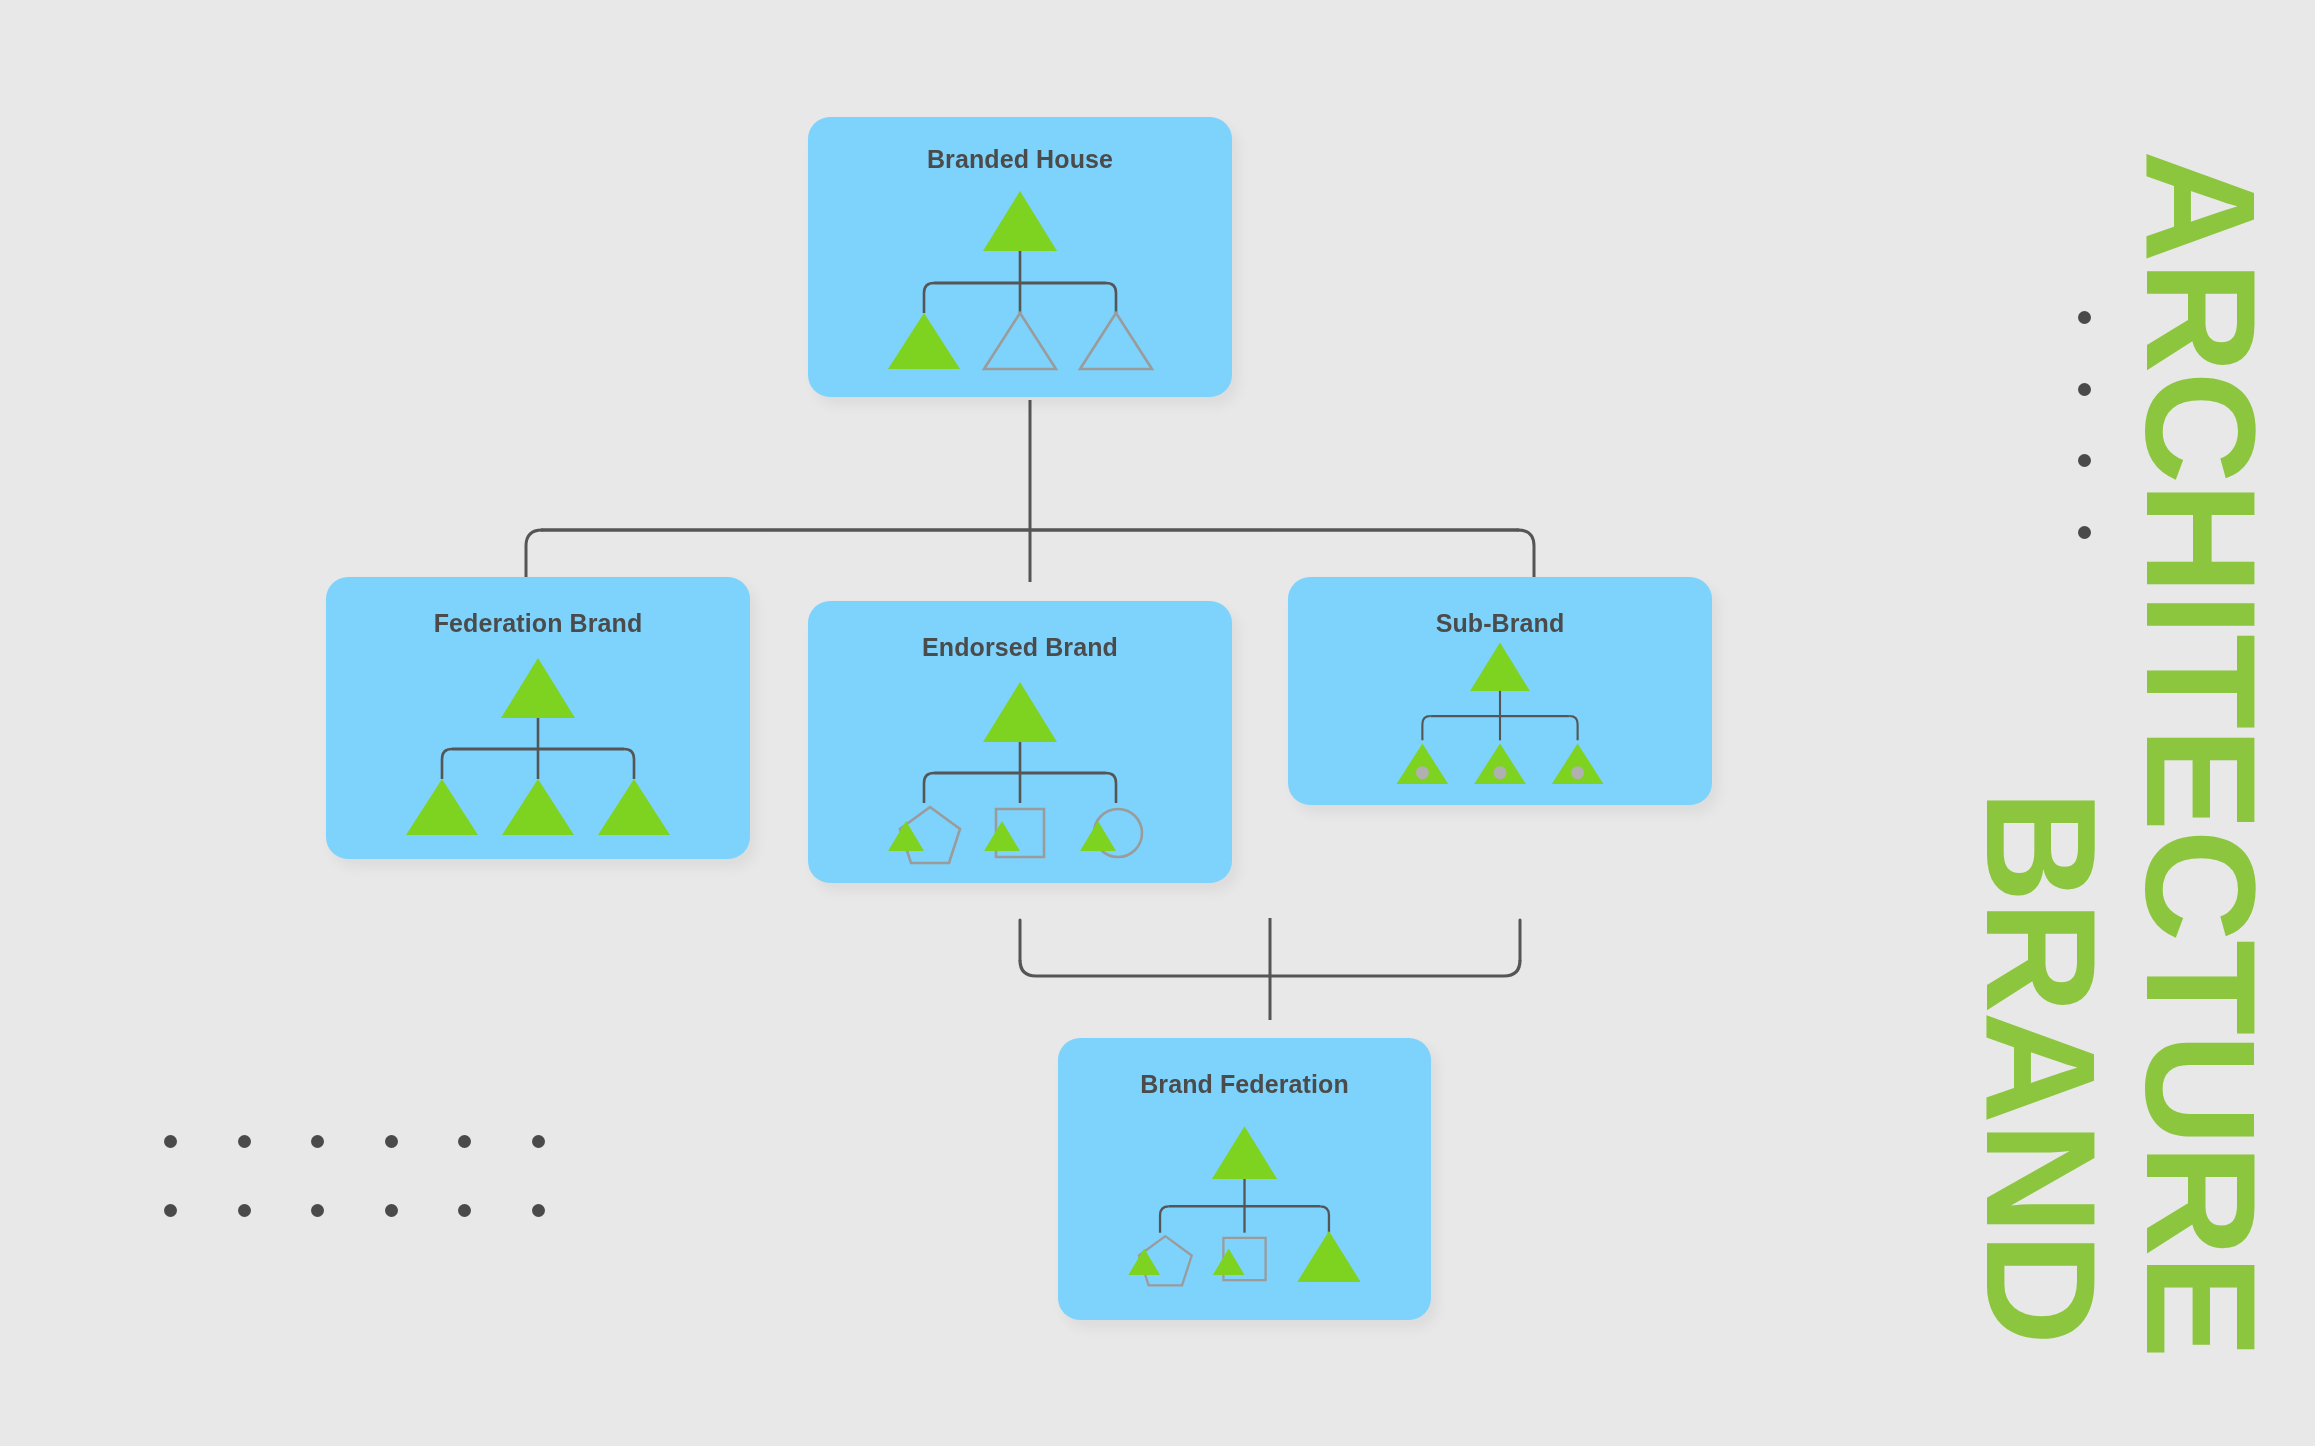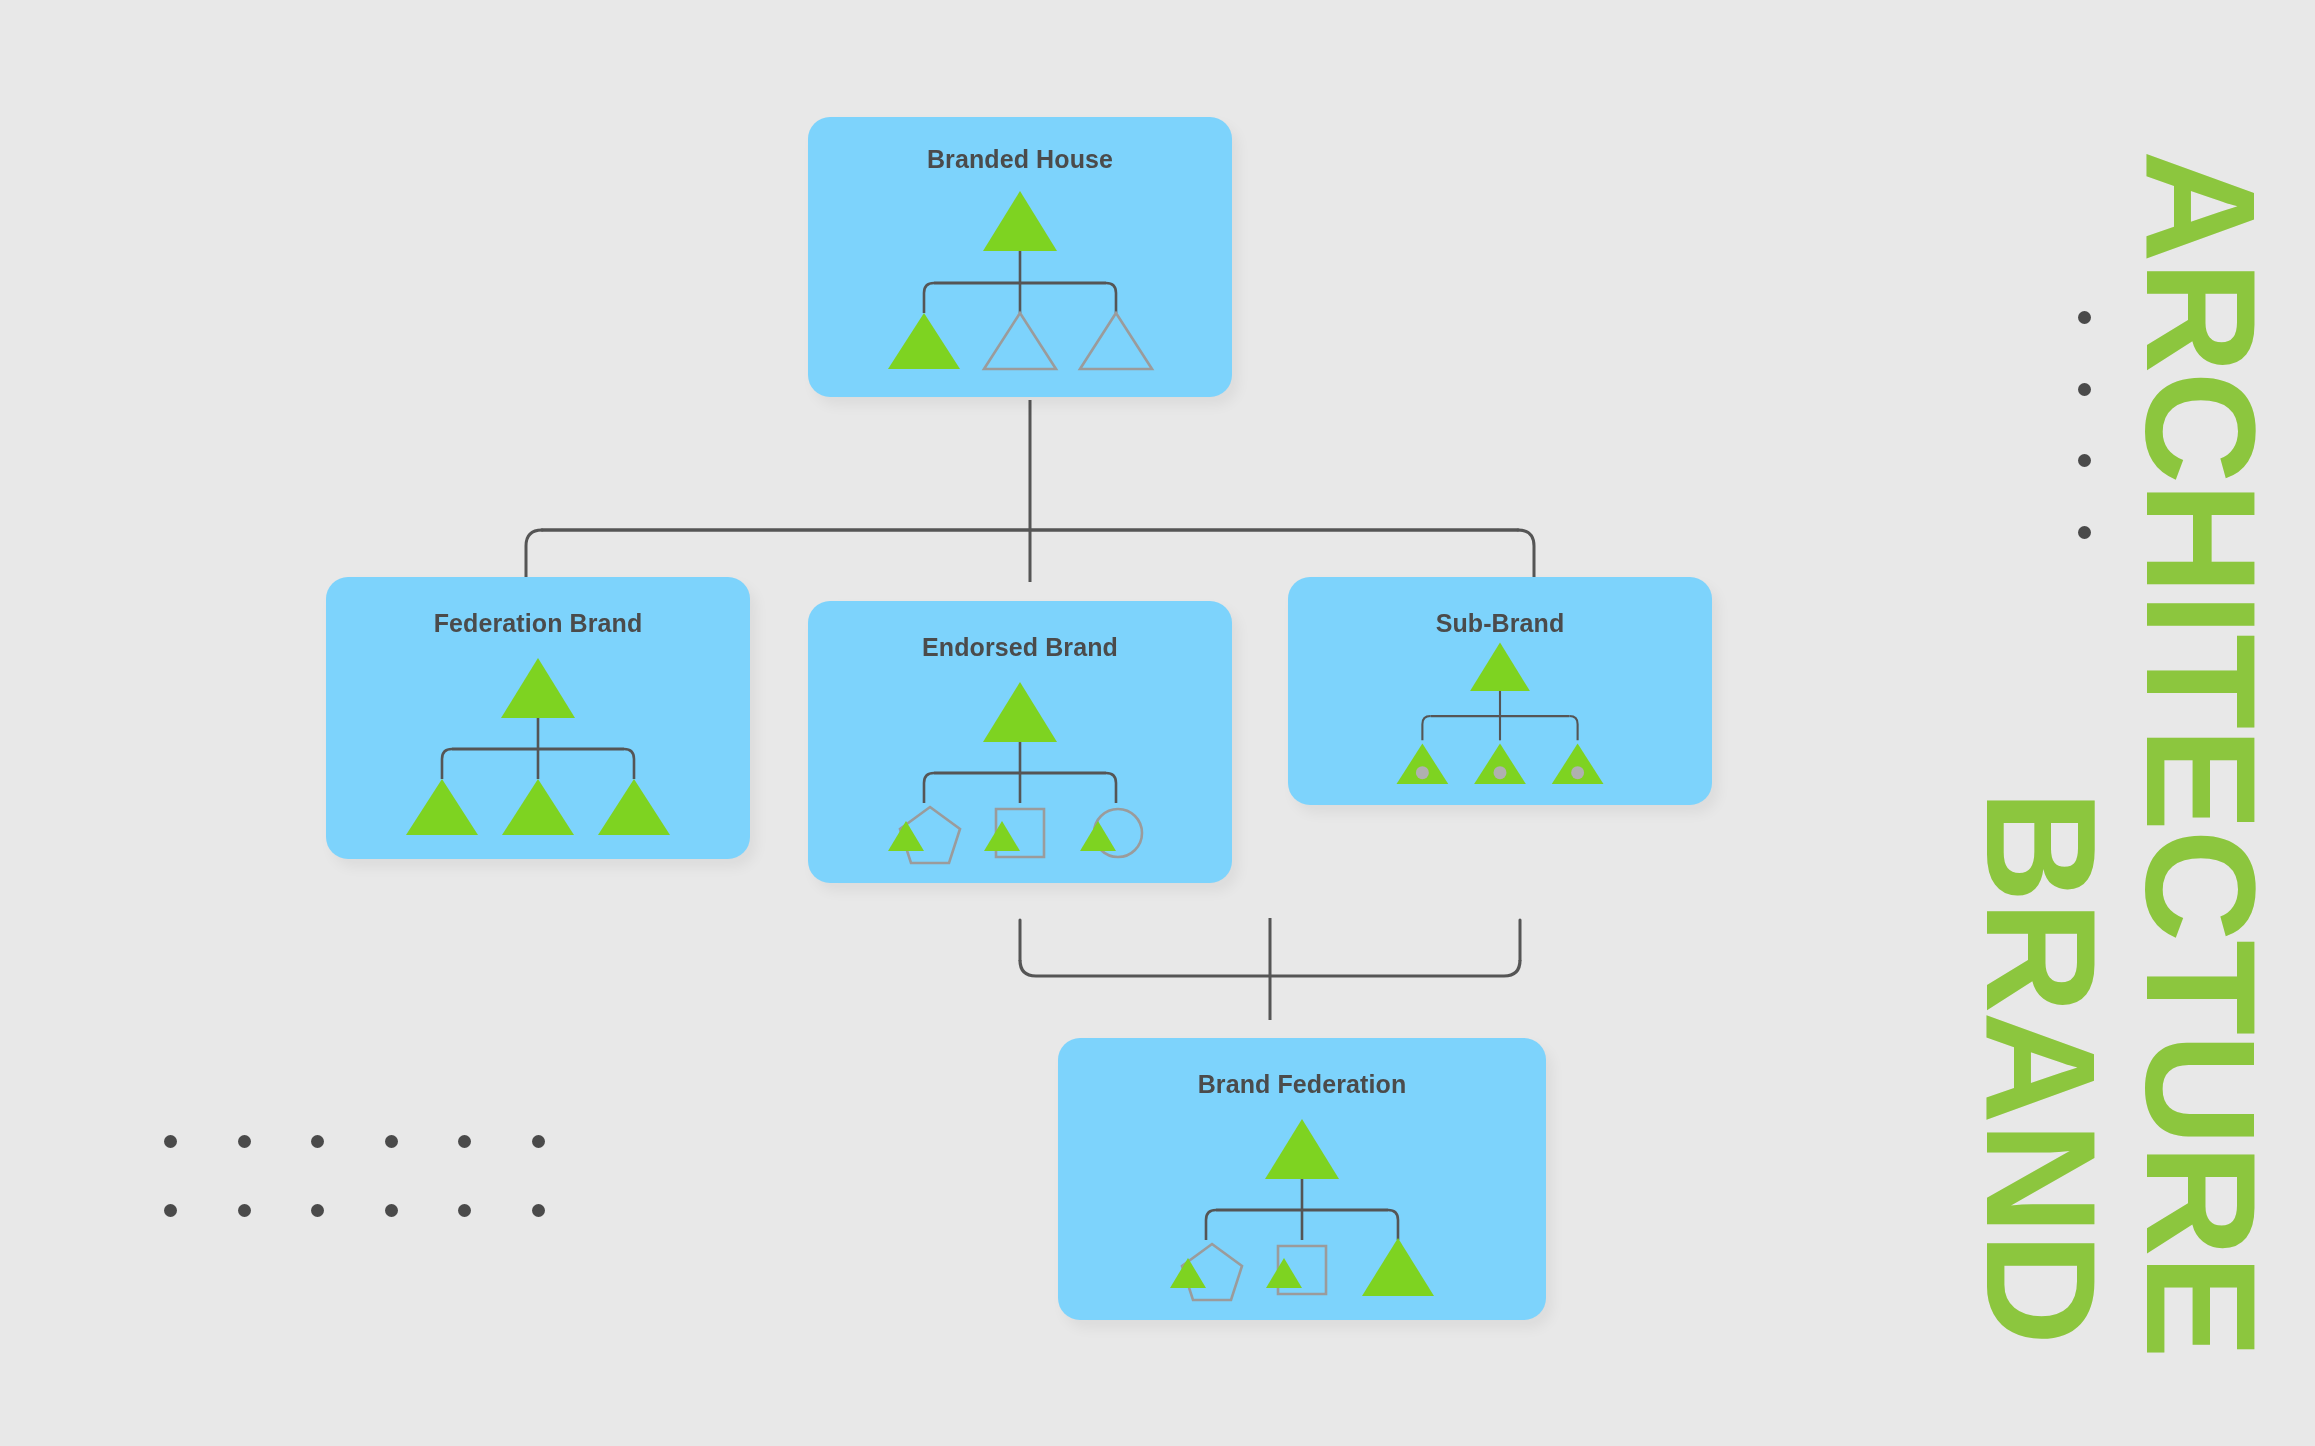--- a/index.html
+++ b/index.html
@@ -157,21 +157,21 @@
       <circle cx="116" cy="242" r="8" fill="#b0b0b0"></circle>
 
       <polygon points="212,206 244,256 180,256" fill="#7ED321"></polygon>
       <circle cx="212" cy="242" r="8" fill="#b0b0b0"></circle>
 
       <polygon points="308,206 340,256 276,256" fill="#7ED321"></polygon>
       <circle cx="308" cy="242" r="8" fill="#b0b0b0"></circle>
     </svg>
   </div>
 
-  <div class="card" style="left:1058px;top:1038px;width:488px;height:282px;">
+  <div class="card" style="left:1058px;top:1038px;width:349px;height:282px;padding-left:24px;">
     <div class="card-title" style="top:32px;">Brand Federation</div>
     <svg class="card-canvas" viewBox="0 0 424 282">
       <polygon points="212,81 249,141 175,141" fill="#7ED321"></polygon>
       <path d="M 212 141 L 212 172" stroke="#555555" stroke-width="2.6" fill="none"></path>
       <path d="M 126 172 L 298 172" stroke="#555555" stroke-width="2.8" fill="none"></path>
       <path d="M 126 172 Q 116 172 116 182 L 116 202" stroke="#555555" stroke-width="2.6" fill="none"></path>
       <path d="M 298 172 Q 308 172 308 182 L 308 202" stroke="#555555" stroke-width="2.6" fill="none"></path>
       <path d="M 212 172 L 212 202" stroke="#555555" stroke-width="2.6" fill="none"></path>
 
       <polygon points="122,206 152,228 141,262 103,262 92,228" fill="none" stroke="#9b9b9b" stroke-width="2.6"></polygon>

